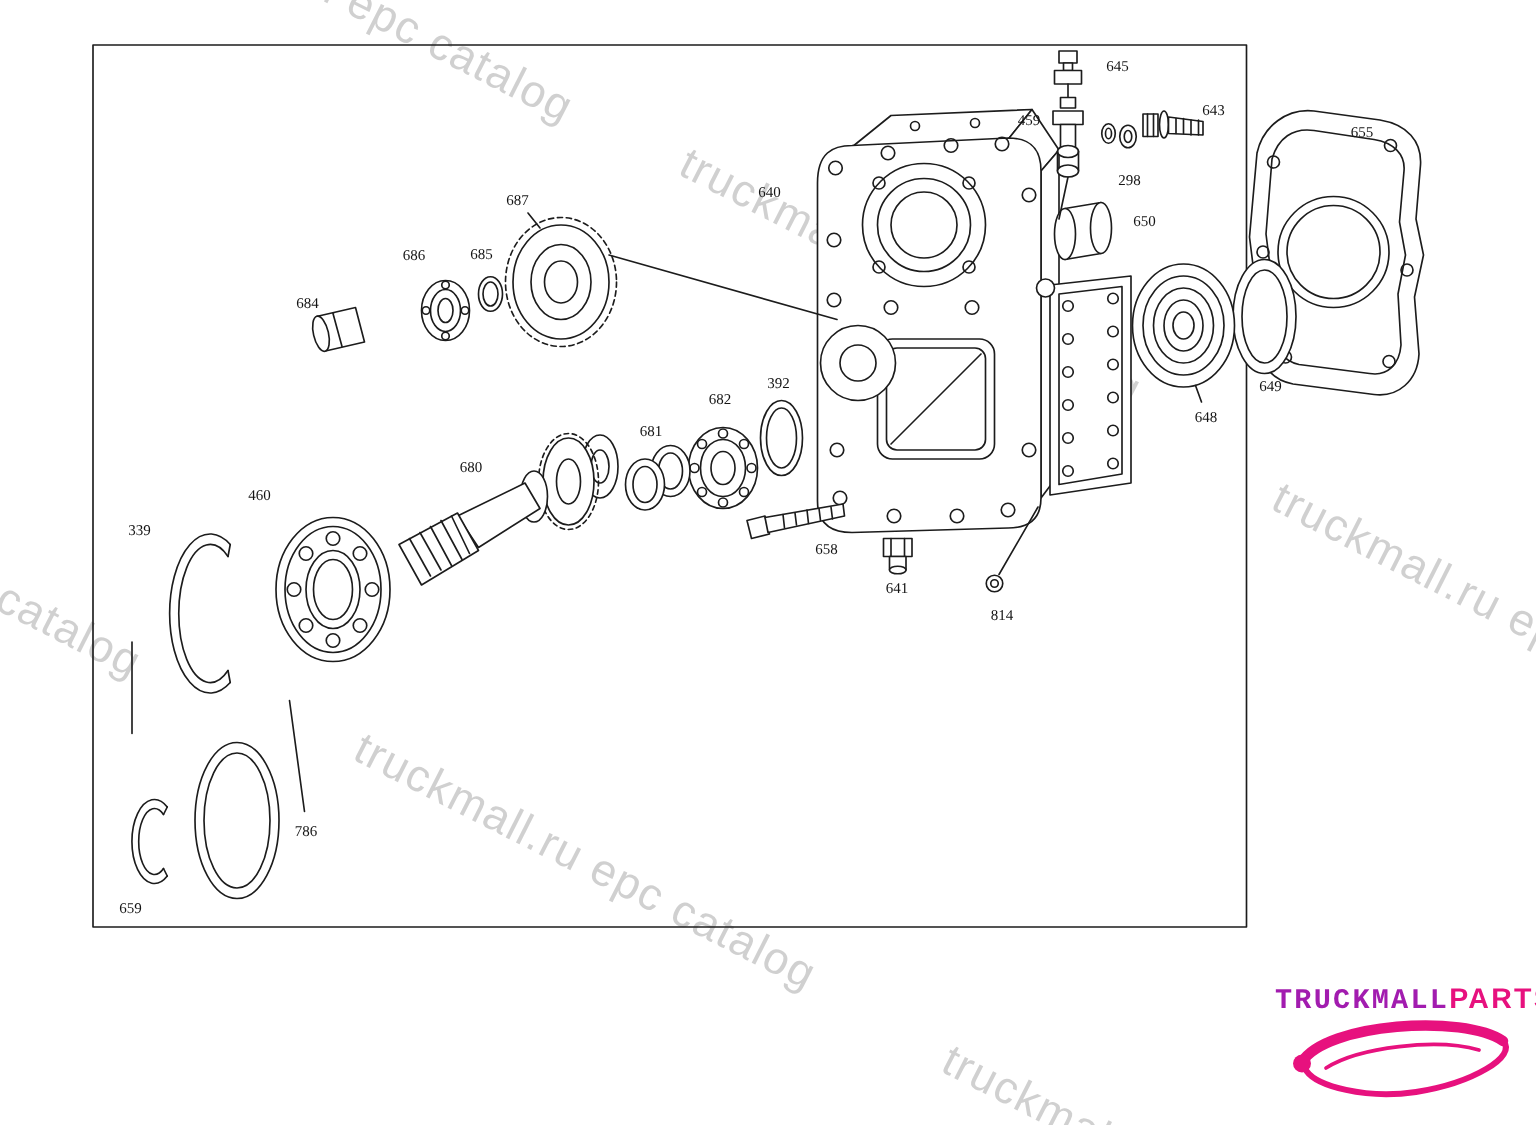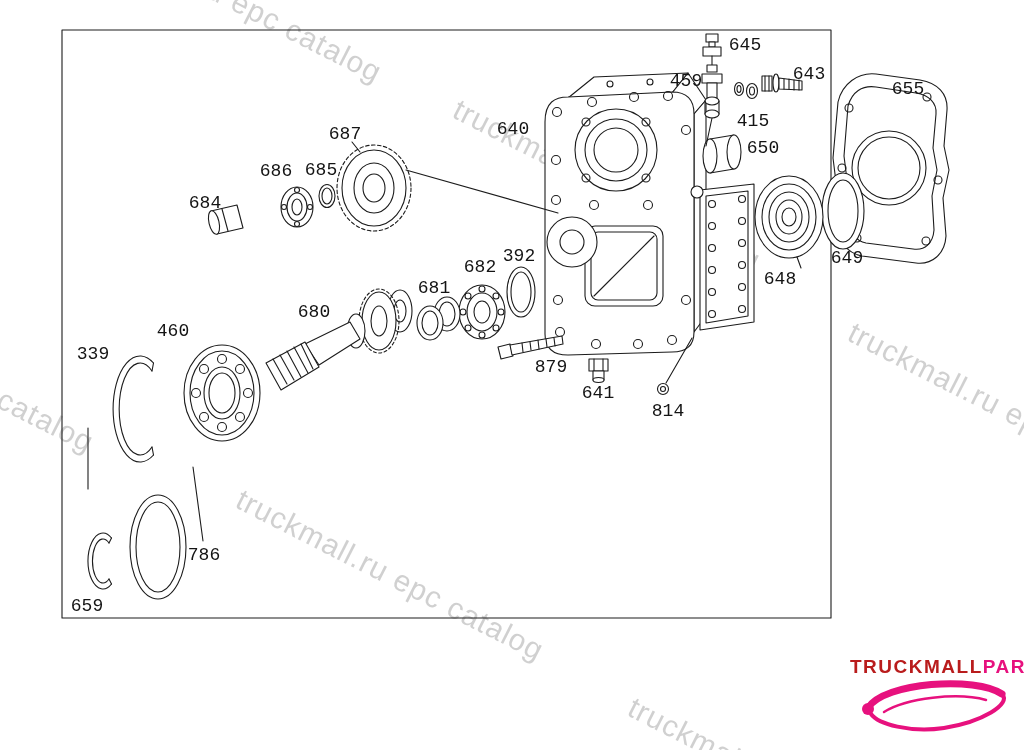--- a/index.html
+++ b/index.html
@@ -9,25 +9,25 @@
             background:#fff; overflow:hidden; }
 
   .watermark { position:absolute; white-space:nowrap; z-index:1;
                font-size:30px; letter-spacing:1px; color:rgba(150,150,150,.45);
                transform:translate(-50%,-50%) rotate(27deg);
                font-family:"Liberation Sans", sans-serif; }
 
   svg.drawing { position:absolute; top:0; left:0; z-index:2; }
 
   .part-label { position:absolute; z-index:3; transform:translate(-50%,-50%);
-                font-size:18px; color:#141414; font-family:Liberation Mono, monospace; }
+                font-size:10px; color:#141414; font-family:Liberation Serif, serif; }
 
   .logo { position:absolute; left:850px; top:656px; width:168px; z-index:4; text-align:center; }
   .logo-text { font-size:19px; font-weight:bold; letter-spacing:1.5px; }
-  .logo-brand { color:#b91c1c; }
+  .logo-brand { color:#a21caf;font-family:Liberation Mono, monospace; }
   .logo-accent { color:#e7117e; }
   .logo-swoosh { display:block; margin:-8px auto 0 auto; }
 </style>
 </head>
 <body>
 
 <div class="canvas">
 
   <div class="watermark" style="left:228px; top:-3px;">truckmall.ru epc catalog</div>
   <div class="watermark" style="left:607px; top:185px;">truckmall.ru epc catalog</div>
@@ -301,28 +301,28 @@
         <line x1="193" y1="467" x2="203" y2="541"></line>
       </g>
     </g>
   </svg>
 
   <div>
     <span class="part-label" style="left:513px;top:129px">640</span>
     <span class="part-label" style="left:598px;top:393px">641</span>
     <span class="part-label" style="left:686px;top:81px">459</span>
     <span class="part-label" style="left:809px;top:74px">643</span>
-    <span class="part-label" style="left:753px;top:121px">415</span>
+    <span class="part-label" style="left:753px;top:121px">298</span>
     <span class="part-label" style="left:745px;top:45px">645</span>
     <span class="part-label" style="left:668px;top:411px">814</span>
-    <span class="part-label" style="left:780px;top:279px">648</span>
+    <span class="part-label" style="left:804px;top:279px">648</span>
     <span class="part-label" style="left:847px;top:258px">649</span>
     <span class="part-label" style="left:763px;top:148px">650</span>
     <span class="part-label" style="left:908px;top:89px">655</span>
-    <span class="part-label" style="left:551px;top:367px">879</span>
+    <span class="part-label" style="left:551px;top:367px">658</span>
     <span class="part-label" style="left:87px;top:606px">659</span>
     <span class="part-label" style="left:204px;top:555px">786</span>
     <span class="part-label" style="left:93px;top:354px">339</span>
     <span class="part-label" style="left:173px;top:331px">460</span>
     <span class="part-label" style="left:314px;top:312px">680</span>
     <span class="part-label" style="left:434px;top:288px">681</span>
     <span class="part-label" style="left:480px;top:267px">682</span>
     <span class="part-label" style="left:519px;top:256px">392</span>
     <span class="part-label" style="left:205px;top:203px">684</span>
     <span class="part-label" style="left:321px;top:170px">685</span>

